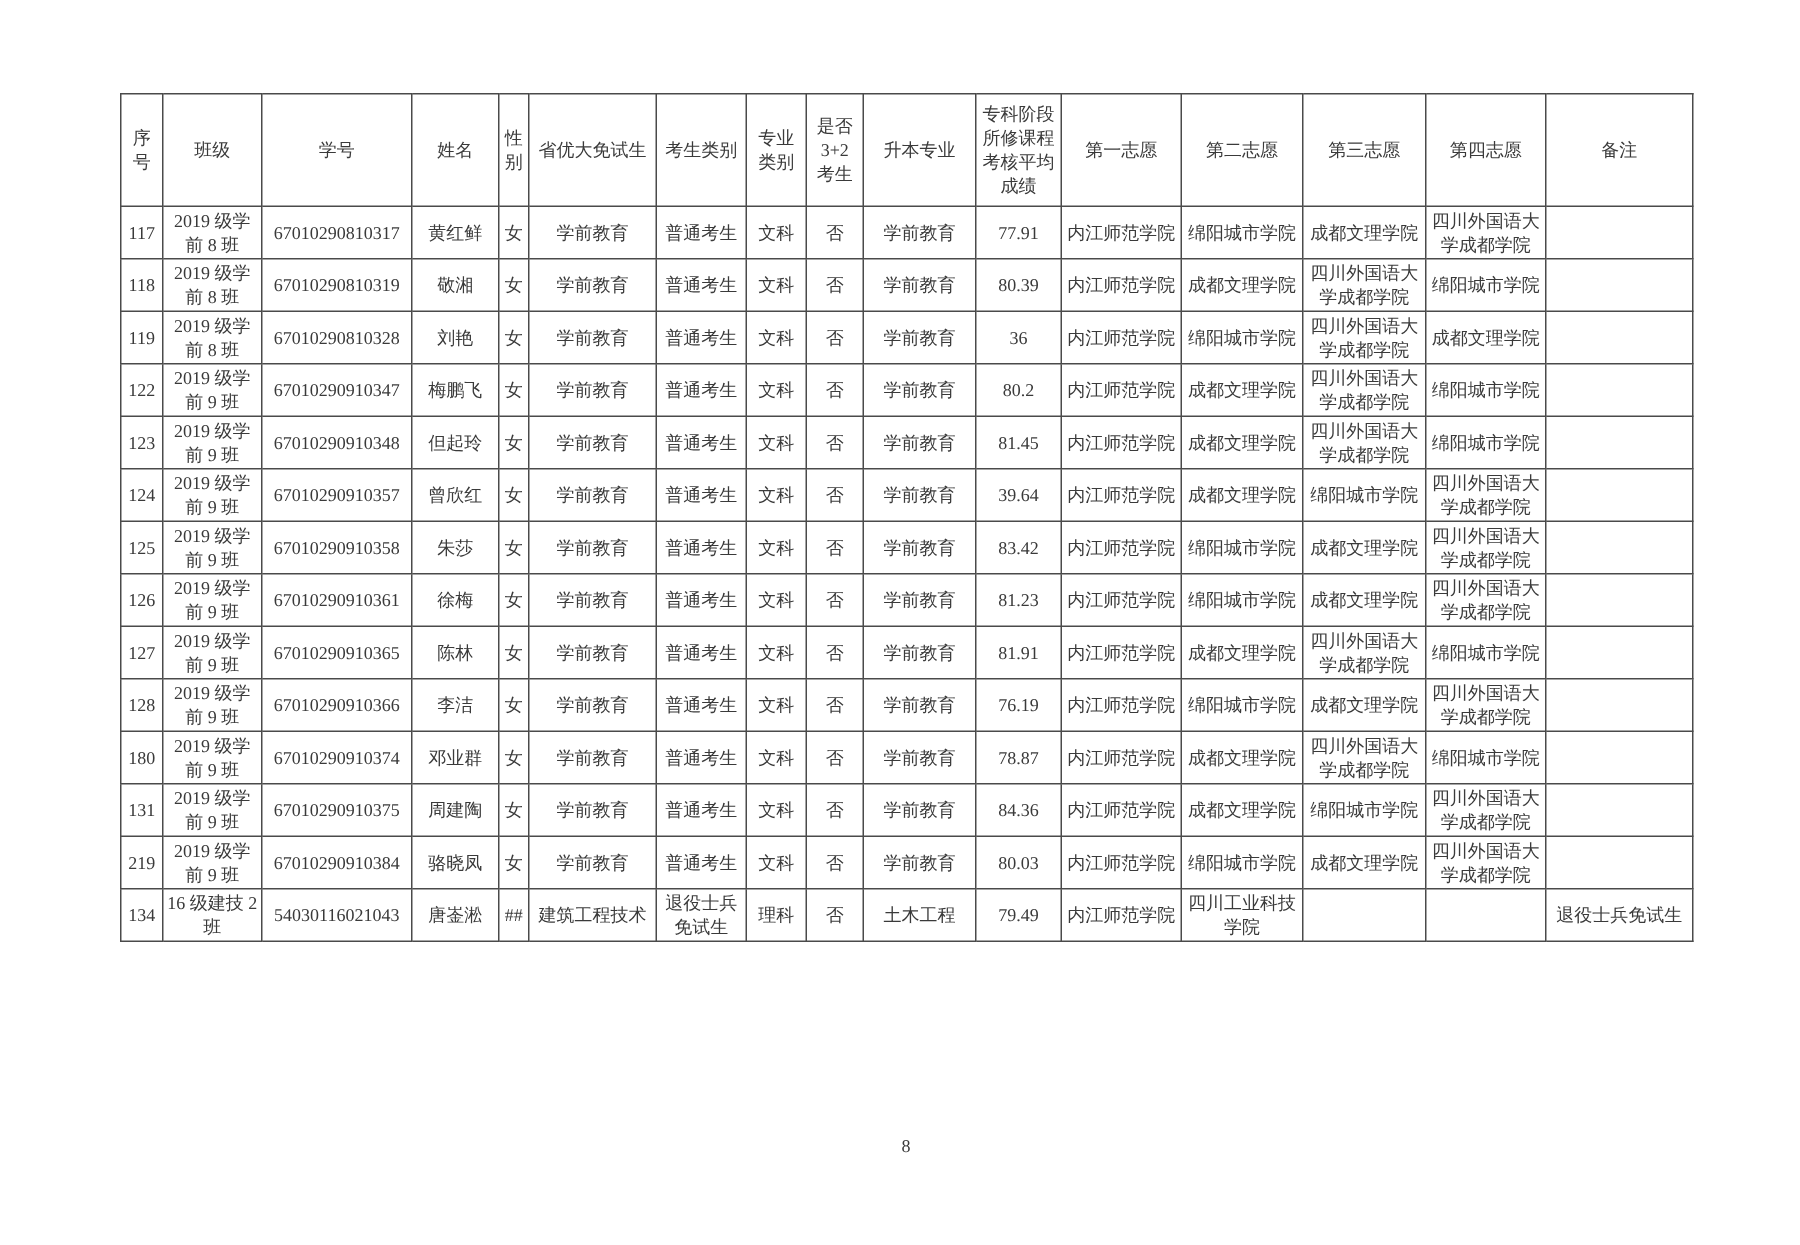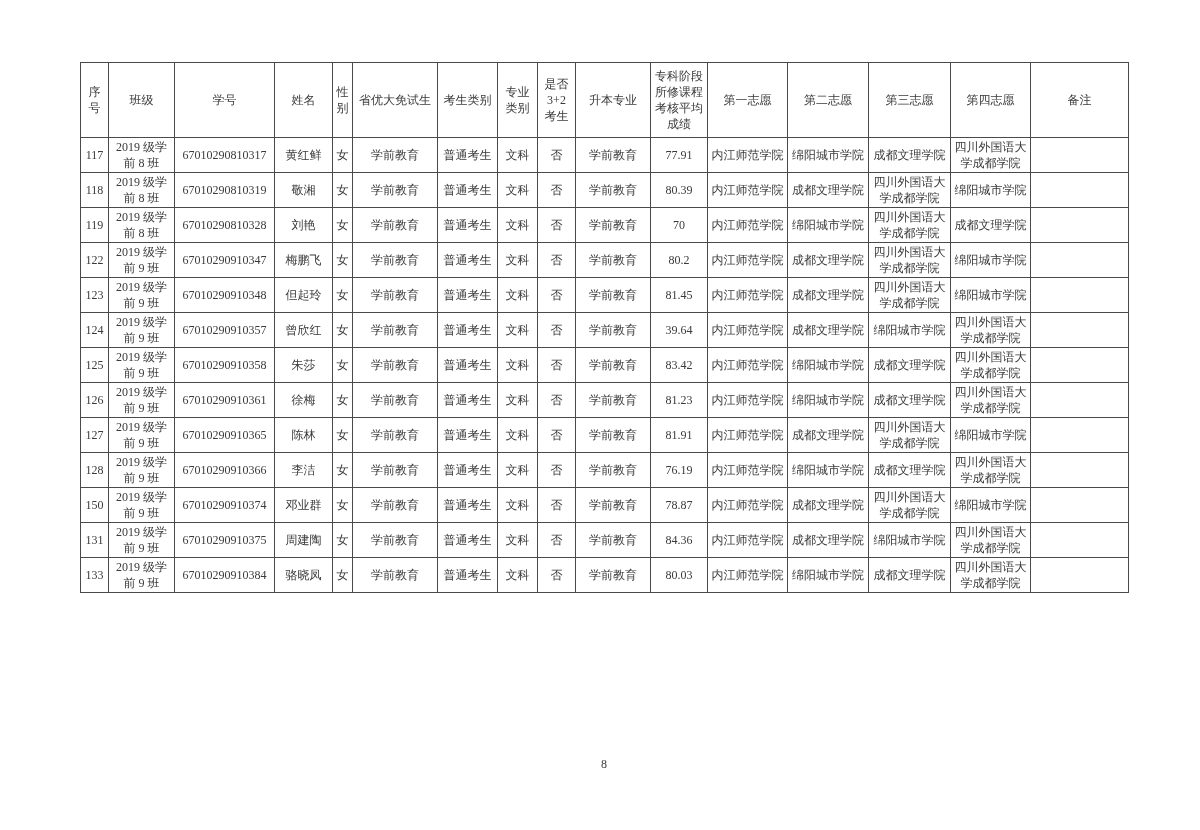--- a/index.html
+++ b/index.html
@@ -142,21 +142,21 @@
           <td>119</td>
           <td>2019 级学前 8 班</td>
           <td>67010290810328</td>
           <td>刘艳</td>
           <td>女</td>
           <td>学前教育</td>
           <td>普通考生</td>
           <td>文科</td>
           <td>否</td>
           <td>学前教育</td>
-          <td>70</td>
+          <td>36</td>
           <td>内江师范学院</td>
           <td>绵阳城市学院</td>
           <td>四川外国语大学成都学院</td>
           <td>成都文理学院</td>
           <td></td>
         </tr>
         <tr>
           <td>122</td>
           <td>2019 级学前 9 班</td>
           <td>67010290910347</td>
@@ -276,21 +276,21 @@
           <td>否</td>
           <td>学前教育</td>
           <td>76.19</td>
           <td>内江师范学院</td>
           <td>绵阳城市学院</td>
           <td>成都文理学院</td>
           <td>四川外国语大学成都学院</td>
           <td></td>
         </tr>
         <tr>
-          <td>150</td>
+          <td>180</td>
           <td>2019 级学前 9 班</td>
           <td>67010290910374</td>
           <td>邓业群</td>
           <td>女</td>
           <td>学前教育</td>
           <td>普通考生</td>
           <td>文科</td>
           <td>否</td>
           <td>学前教育</td>
           <td>78.87</td>
@@ -312,33 +312,51 @@
           <td>否</td>
           <td>学前教育</td>
           <td>84.36</td>
           <td>内江师范学院</td>
           <td>成都文理学院</td>
           <td>绵阳城市学院</td>
           <td>四川外国语大学成都学院</td>
           <td></td>
         </tr>
         <tr>
-          <td>133</td>
+          <td>219</td>
           <td>2019 级学前 9 班</td>
           <td>67010290910384</td>
           <td>骆晓凤</td>
           <td>女</td>
           <td>学前教育</td>
           <td>普通考生</td>
           <td>文科</td>
           <td>否</td>
           <td>学前教育</td>
           <td>80.03</td>
           <td>内江师范学院</td>
           <td>绵阳城市学院</td>
           <td>成都文理学院</td>
           <td>四川外国语大学成都学院</td>
           <td></td>
+        </tr>
+        <tr>
+          <td>134</td>
+          <td>16 级建技 2 班</td>
+          <td>54030116021043</td>
+          <td>唐崟淞</td>
+          <td>##</td>
+          <td>建筑工程技术</td>
+          <td>退役士兵免试生</td>
+          <td>理科</td>
+          <td>否</td>
+          <td>土木工程</td>
+          <td>79.49</td>
+          <td>内江师范学院</td>
+          <td>四川工业科技学院</td>
+          <td></td>
+          <td></td>
+          <td>退役士兵免试生</td>
         </tr>
       </tbody>
   </table>
   <div class="page-number">8</div>
 </div>
 
 </body></html>

